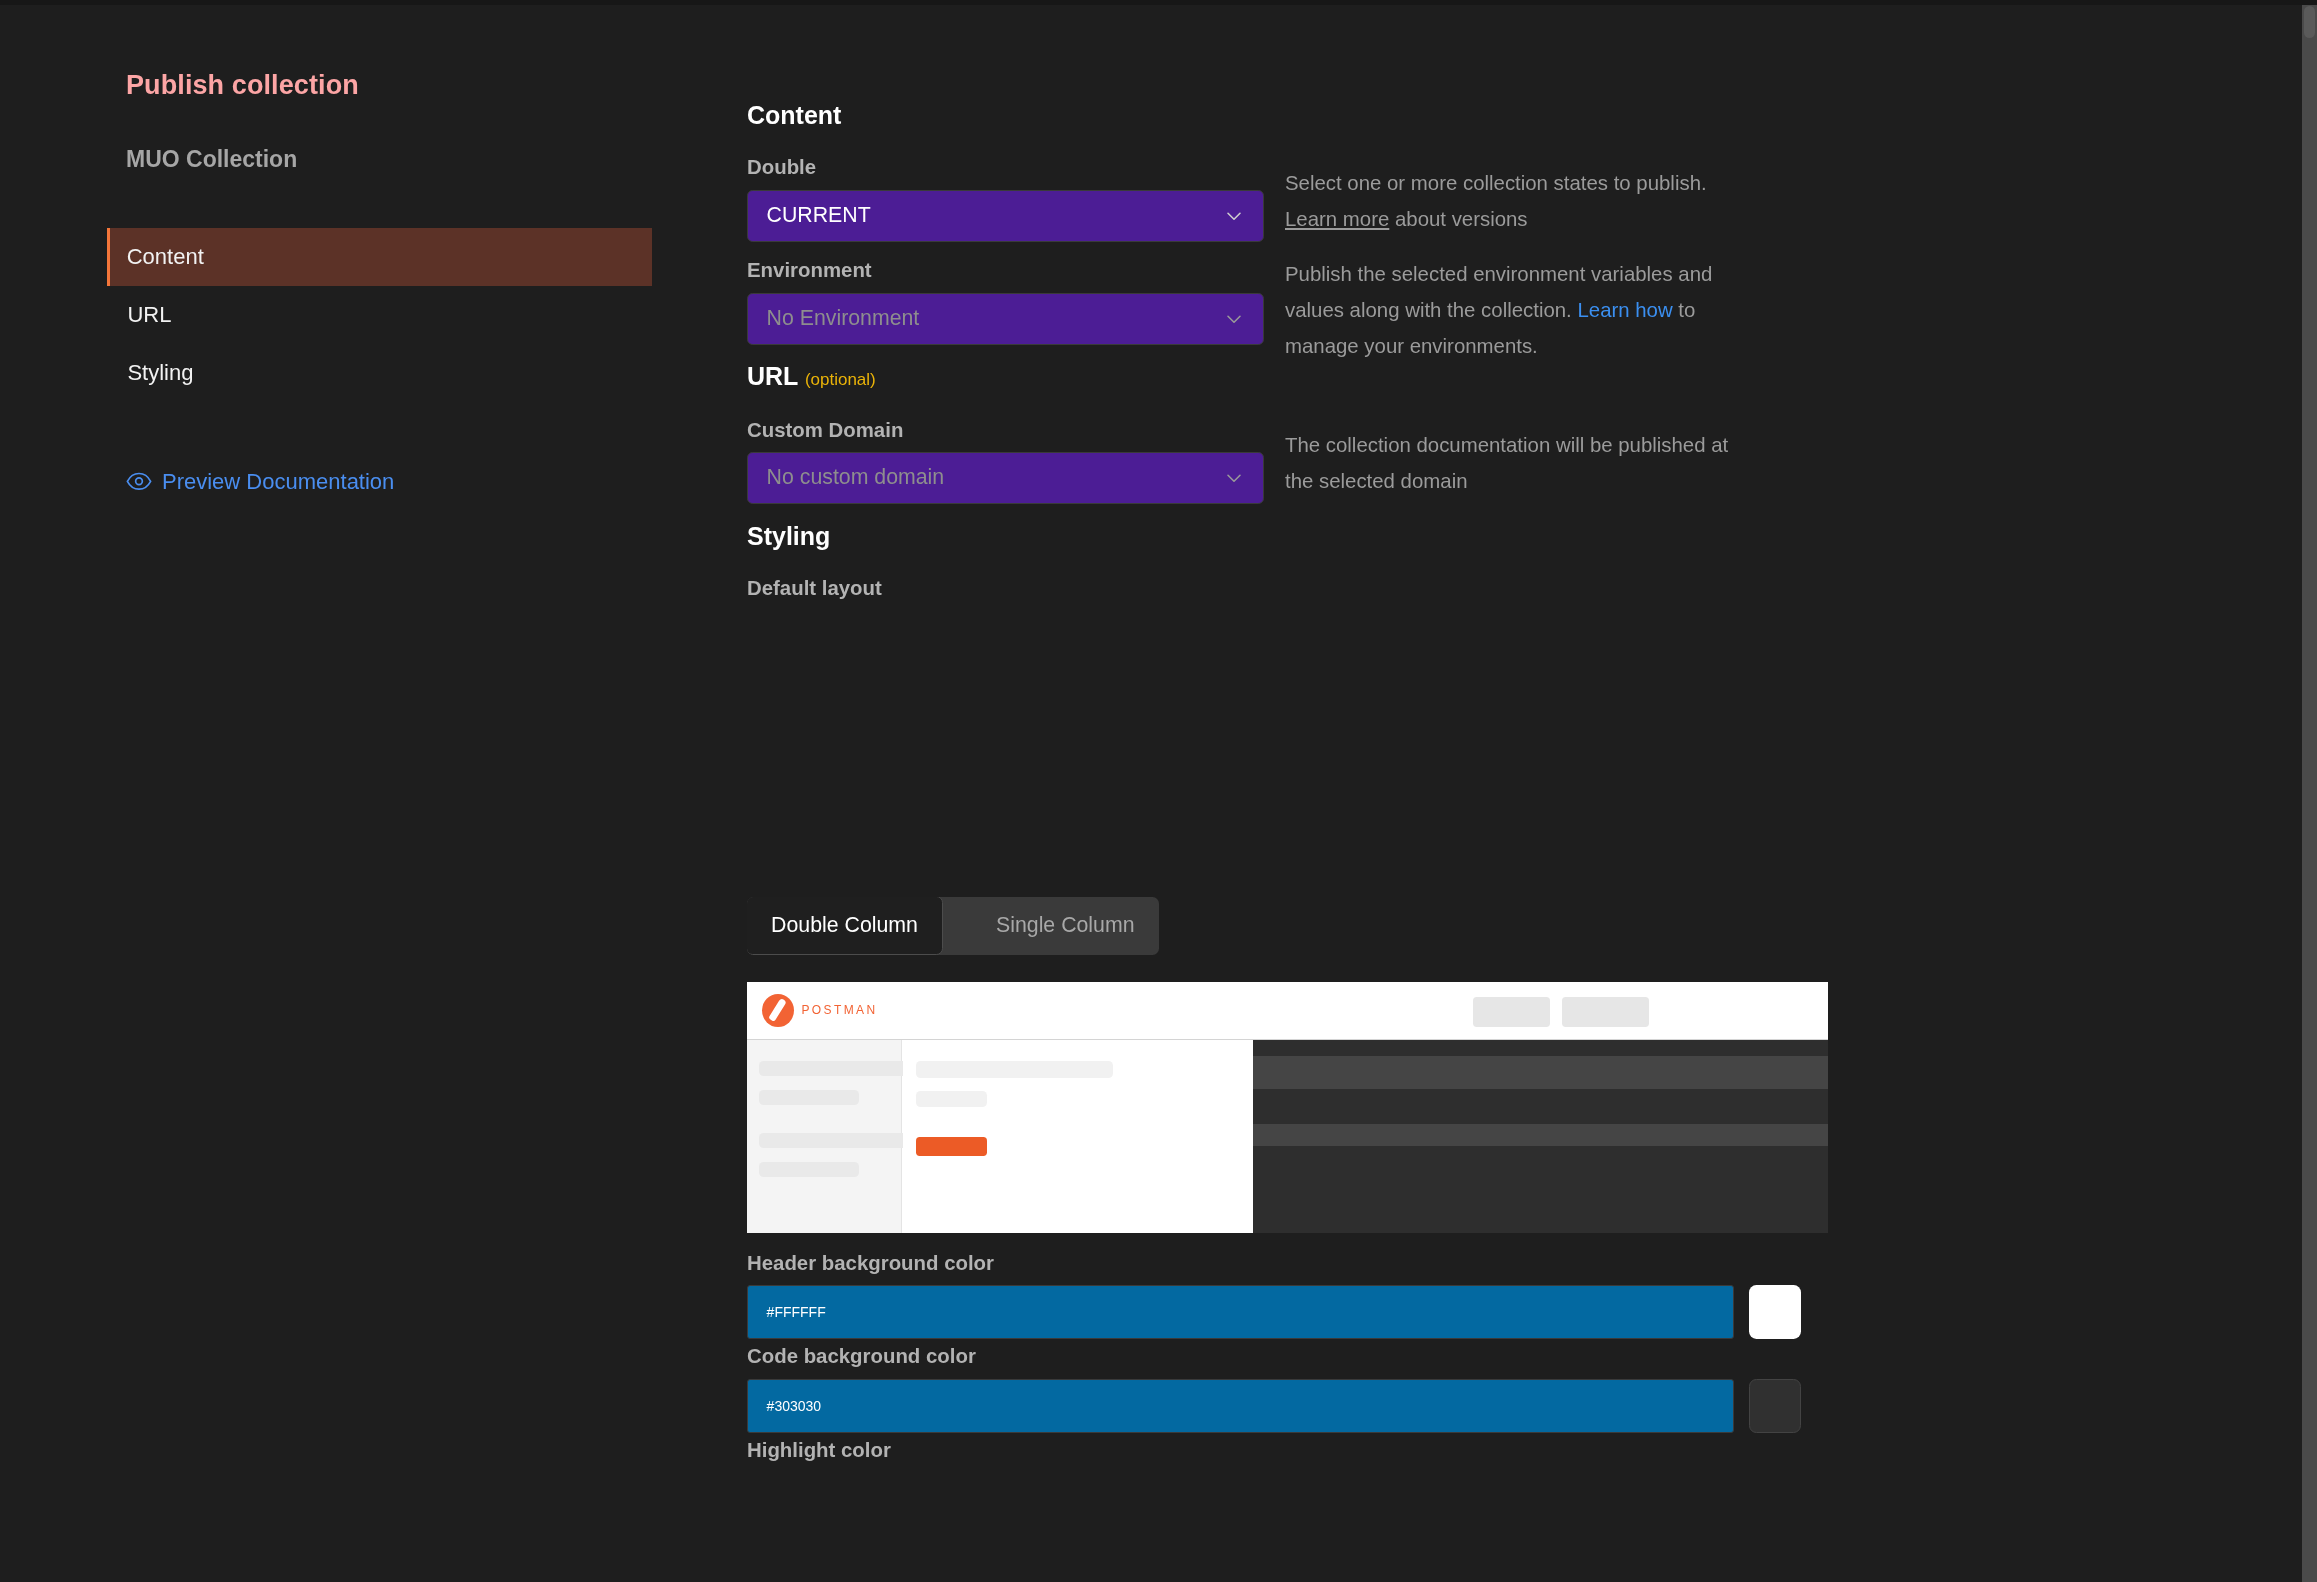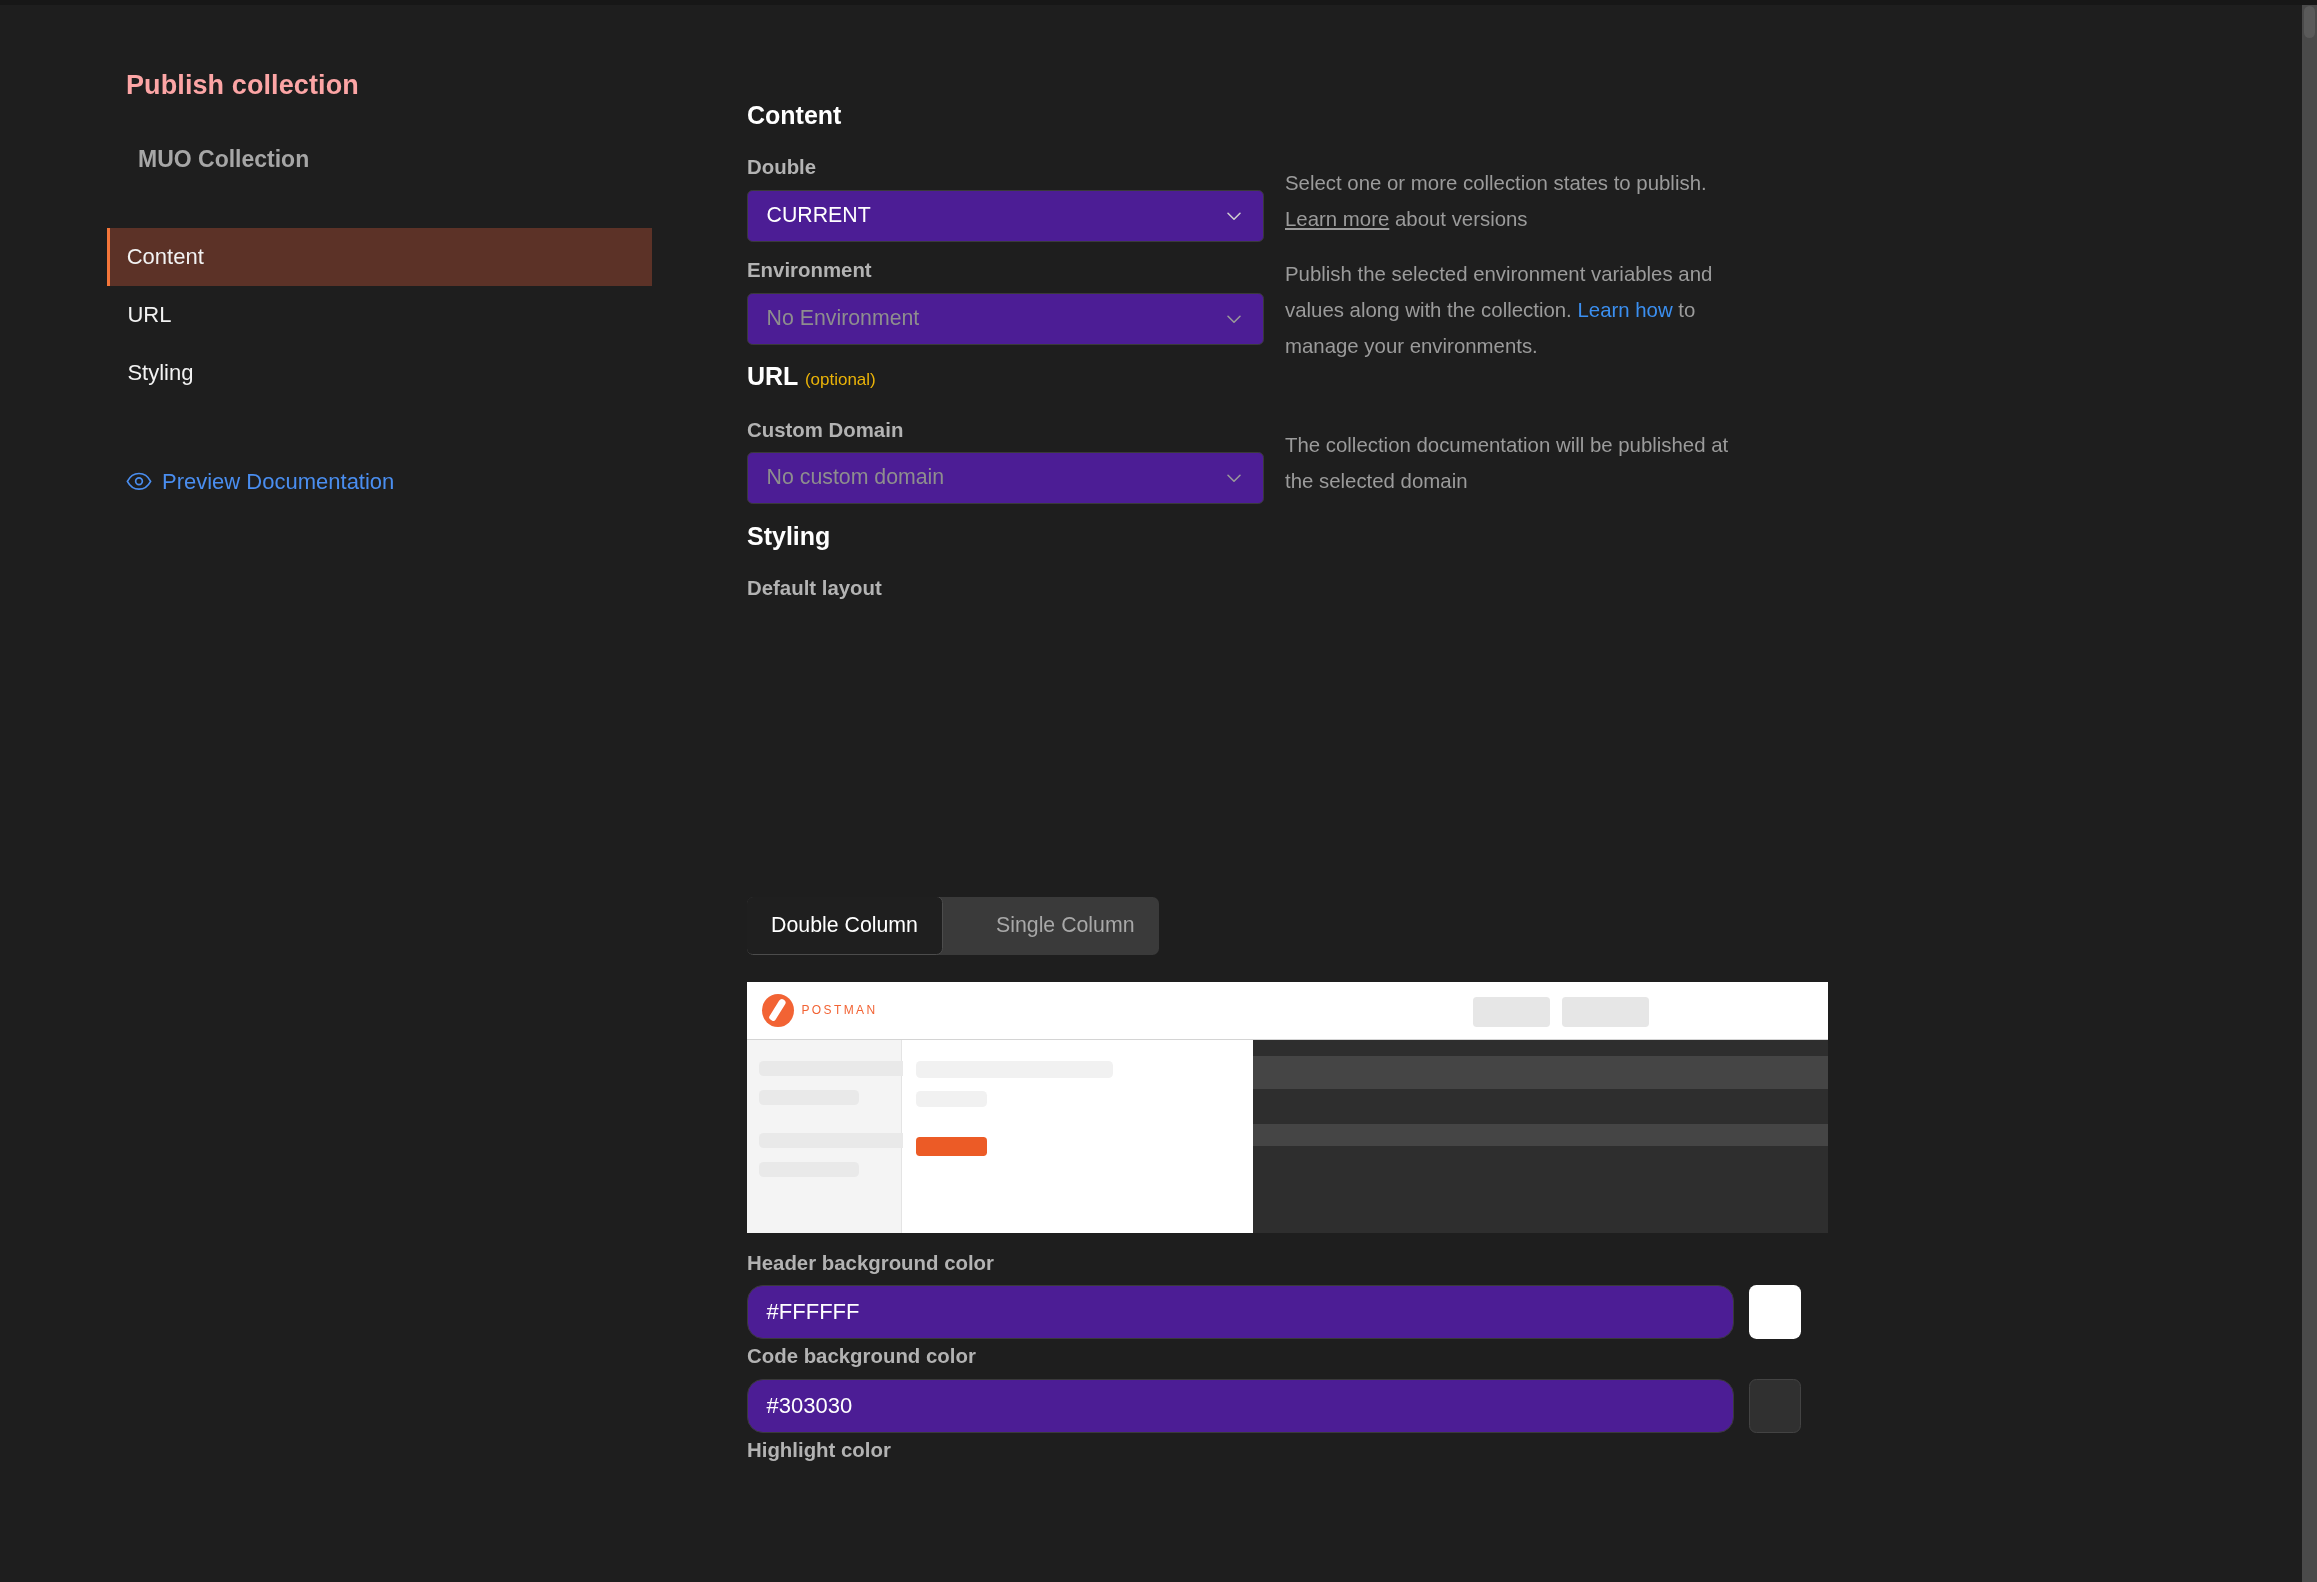--- a/index.html
+++ b/index.html
@@ -52,21 +52,20 @@
     letter-spacing: 0.1px;
   }
 
   .collection-name {
     position: absolute;
     left: 126px;
     top: 141px;
     font-size: 23px;
     font-weight: bold;
     color: #a6a6a6;
-    margin-left: 12px;
   }
 
   .nav {
     position: absolute;
     left: 107px;
     top: 223px;
     width: 545px;
   }
 
   .nav-item {
@@ -306,27 +305,27 @@
     border-radius: 3.7px;
     cursor: pointer;
   }
 
   
   .colorfield-input {
     position: absolute;
     left: 42px;
     width: 987px;
     height: 54px;
-    background: #4c1d95;
+    background: #0369a1;
     border: 0.9px solid #3a3a3a;
-    border-radius: 16px;
+    border-radius: 3px;
     display: flex;
     align-items: center;
     padding: 0 18.6px;
-    font-size: 22px;
+    font-size: 14px;
     color: #ffffff;
     cursor: text;
   }
   .swatch {
     position: absolute;
     left: 1044px;
     width: 52px;
     height: 54px;
     border-radius: 7.4px;
     cursor: pointer;

